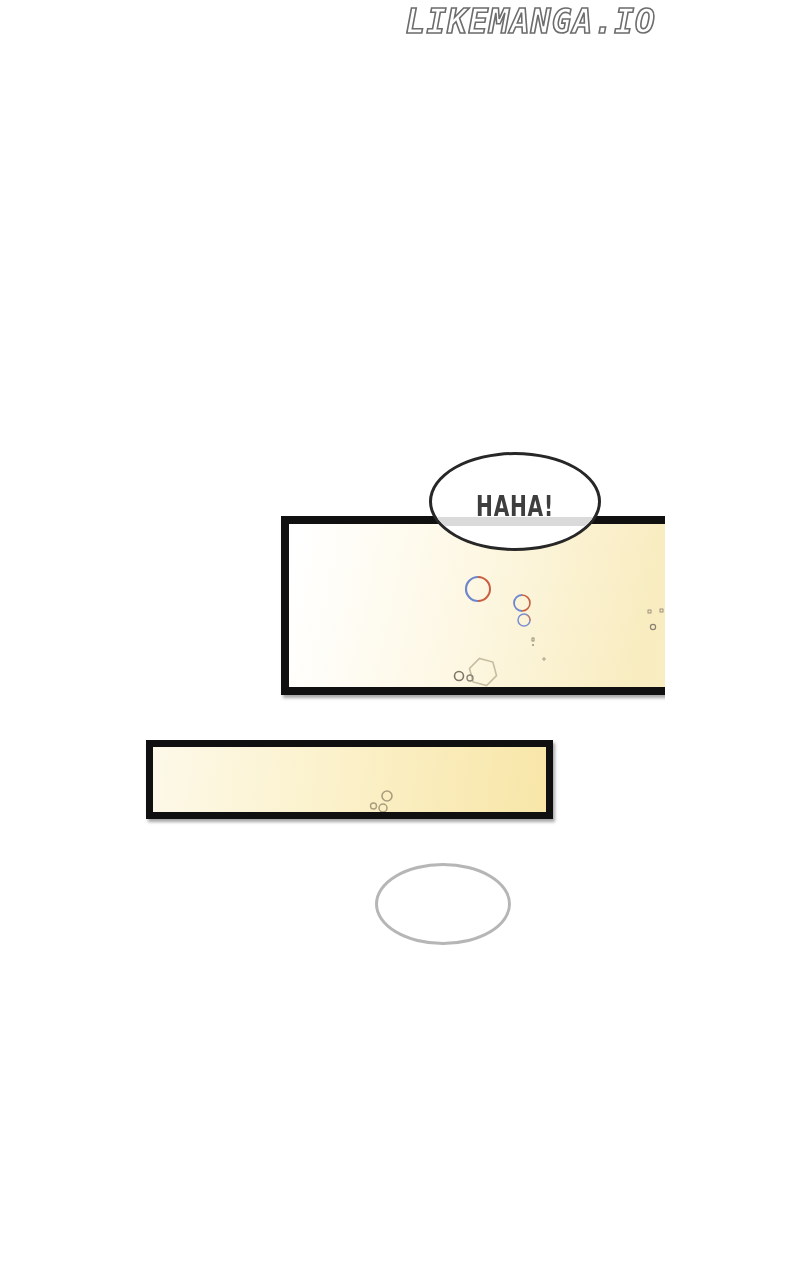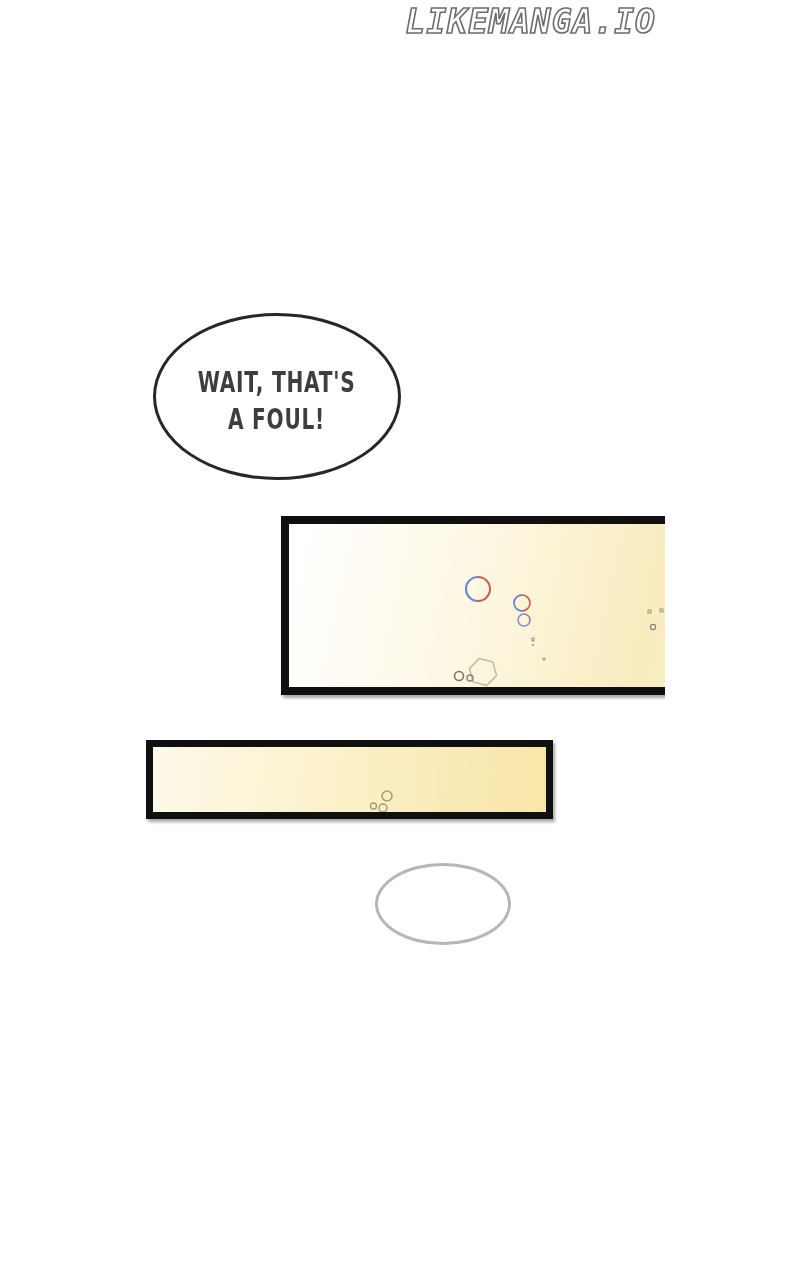--- a/index.html
+++ b/index.html
@@ -117,26 +117,20 @@
 </style>
 </head>
 <body>
 
 <div class="page">
 
   <svg class="watermark" viewBox="0 0 270 46">
     <text x="265" y="33" text-anchor="end">LIKEMANGA.IO</text>
   </svg>
 
-  <div class="bubble bubble-foul">
-    <div class="bubble-text">
-      <div>WAIT, THAT'S</div>
-      <div>A FOUL!</div>
-    </div>
-  </div>
 
   <div class="panel panel-1">
     <svg viewBox="0 0 472 163">
 
       <path d="M 189 53 A 12 12 0 0 0 189 77" fill="none" stroke="#6e86cc" stroke-width="2.2"></path>
       <path d="M 189 53 A 12 12 0 0 1 189 77" fill="none" stroke="#c95f41" stroke-width="2"></path>
 
       <path d="M 233 71 A 8 8 0 0 0 233 87" fill="none" stroke="#6e86cc" stroke-width="1.8"></path>
       <path d="M 233 71 A 8 8 0 0 1 233 87" fill="none" stroke="#c95f41" stroke-width="1.6"></path>
 
@@ -150,20 +144,24 @@
       <rect x="359" y="86" width="3" height="3" fill="none" stroke="#938a78" stroke-width="0.9"></rect>
       <rect x="371" y="85" width="3" height="3" fill="none" stroke="#938a78" stroke-width="0.9"></rect>
       <circle cx="364" cy="103" r="2.6" fill="none" stroke="#8a8170" stroke-width="1.2"></circle>
 
       <path d="M 207.5 151.6 L 197.6 161.5 L 184.1 157.9 L 180.5 144.4 L 190.4 134.5 L 203.9 138.1 Z" fill="none" stroke="#c6bca0" stroke-width="1.6"></path>
       <circle cx="170" cy="152" r="4.5" fill="none" stroke="#7d7668" stroke-width="1.6"></circle>
       <circle cx="181" cy="154" r="3" fill="none" stroke="#8d8577" stroke-width="1.4"></circle>
     </svg>
   </div>
 
+  <div class="bubble bubble-haha">
+    <div class="border-stripe"></div>
+    <div class="bubble-text">HAHA!</div>
+  </div>
 
   <div class="panel panel-2">
     <svg viewBox="0 0 393 65">
       <circle cx="234" cy="49" r="5" fill="none" stroke="#a89d7e" stroke-width="1.6"></circle>
       <circle cx="220.5" cy="59" r="3" fill="none" stroke="#a89d7e" stroke-width="1.4"></circle>
       <circle cx="230" cy="61" r="4" fill="none" stroke="#a89d7e" stroke-width="1.5"></circle>
     </svg>
   </div>
 
   <div class="bubble-empty"></div>

